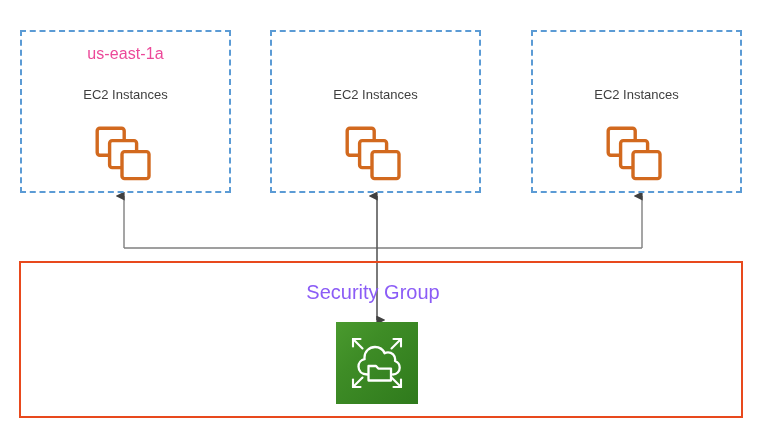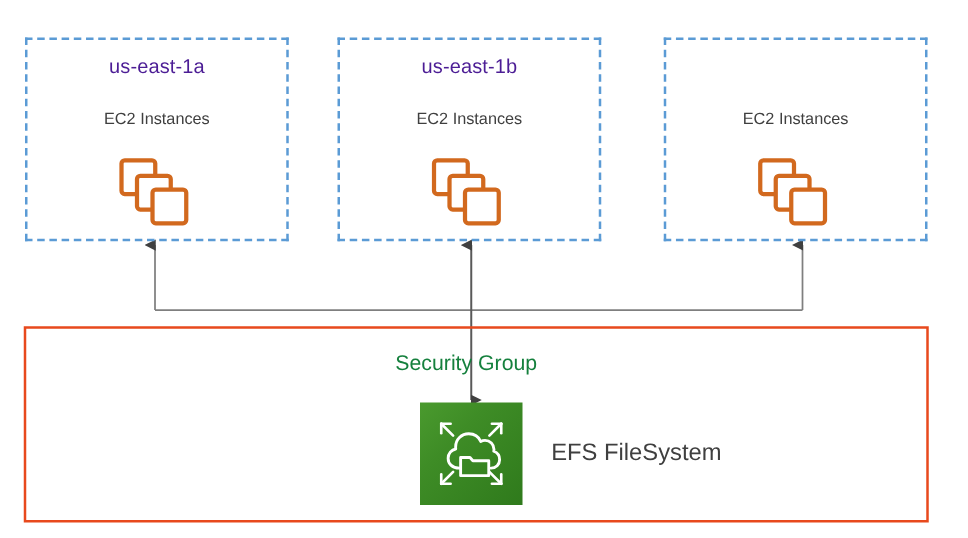--- a/index.html
+++ b/index.html
@@ -23,21 +23,21 @@
   }
   #az-0{left:20px;}
   #az-1{left:270px;}
   #az-2{left:531px;}
 
   .az-label{
     position:absolute;
     left:0;right:0;
     top:13px;
     text-align:center;
-    color:#4c1d95;
+    color:#ec4899;
     font-size:16px;
     letter-spacing:.1px;
   }
   .az-sublabel{
     position:absolute;
     left:0;right:0;
     top:55px;
     text-align:center;
     color:#3F3F3F;
     font-size:13px;
@@ -63,22 +63,22 @@
     height:157px;
     border:2px solid #E8491D;
     box-sizing:border-box;
     background:transparent;
   }
   #security-group-label{
     position:absolute;
     left:0;right:16px;
     top:18px;
     text-align:center;
-    color:#15803d;
-    font-size:17px;
+    color:#8b5cf6;
+    font-size:20px;
   }
 
   
   #efs-node{
     position:absolute;
     left:336px;
     top:322px;
     height:82px;
     display:flex;
     align-items:center;
@@ -149,21 +149,20 @@
           <rect x="14.6" y="14.6" width="27" height="27" rx="2.6"></rect>
         </g>
         <g fill="#ffffff" stroke="#D2691E" stroke-width="3.4">
           <rect x="27" y="25.6" width="27" height="27" rx="2.6"></rect>
         </g>
       </svg>
     </div>
   </div>
 
   <div class="az-box" id="az-1">
-    <div class="az-label">us-east-1b</div>
     <div class="az-sublabel">EC2 Instances</div>
     <div class="ec2-icon">
       <svg viewBox="0 0 62 56" xmlns="http://www.w3.org/2000/svg">
         <g fill="none" stroke="#D2691E" stroke-width="3.4">
           <rect x="2.2" y="2.2" width="27" height="27" rx="2.6"></rect>
         </g>
         <g fill="#ffffff" stroke="#D2691E" stroke-width="3.4">
           <rect x="14.6" y="14.6" width="27" height="27" rx="2.6"></rect>
         </g>
         <g fill="#ffffff" stroke="#D2691E" stroke-width="3.4">
@@ -224,16 +223,15 @@
                  C43.3 25.0 47.0 27.5 48.6 31.2
                  C49.6 30.6 50.8 30.3 52.0 30.3
                  C56.0 30.3 59.2 33.5 59.2 37.5
                  C59.2 38.0 59.1 38.5 59.0 39.0
                  C61.8 40.0 63.7 42.6 63.7 45.7
                  C63.7 49.5 60.7 52.5 56.9 52.5" stroke="#ffffff" stroke-width="2.3" fill="none" stroke-linecap="round" stroke-linejoin="round"></path>
 
         <path d="M32.5 44.0 L40.0 44.0 L42.3 46.6 L55.0 46.6 L55.0 58.5 L32.5 58.5 Z" stroke="#ffffff" stroke-width="2.3" fill="none" stroke-linecap="round" stroke-linejoin="round"></path>
       </svg>
     </div>
-    <div id="efs-label">EFS FileSystem</div>
   </div>
 
 </div>
 
 </body></html>

